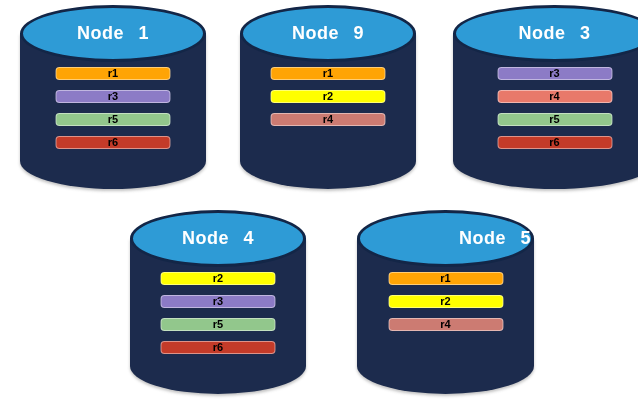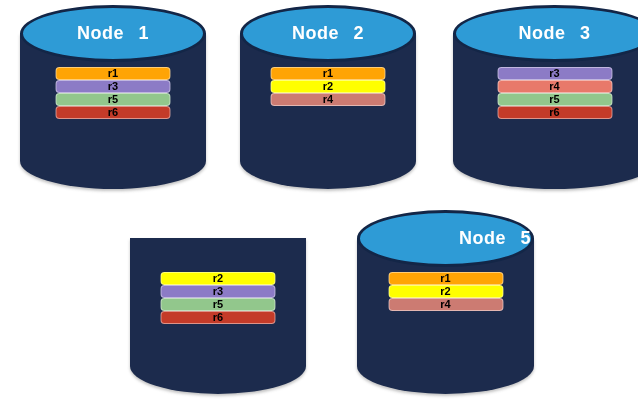--- a/index.html
+++ b/index.html
@@ -55,20 +55,21 @@
     white-space: nowrap;
   }
   .bars {
     position: absolute;
     top: 62px;
     left: 50%;
     transform: translateX(-50%);
     width: 115px;
     display: flex;
     flex-direction: column;
+    gap: 10px;
   }
   .bar {
     height: 13px;
     border-radius: 4px;
     border: 1px solid rgba(255,255,255,0.45);
     box-sizing: border-box;
     display: flex;
     align-items: center;
     justify-content: center;
     font-size: 11px;
@@ -91,21 +92,21 @@
       <div class="bar" style="background-color: rgb(255, 164, 5);">r1</div>
       <div class="bar" style="background-color: rgb(140, 123, 198);">r3</div>
       <div class="bar" style="background-color: rgb(146, 199, 140);">r5</div>
       <div class="bar" style="background-color: rgb(196, 59, 41);">r6</div>
     </div>
   </div>
 
   <div class="node node2">
     <div class="cyl-body" style="background-color: rgb(28, 43, 77);"></div>
     <div class="cyl-top" style="background-color: rgb(46, 155, 214);">
-      <span class="node-label">Node 2</span>
+      <span class="node-label">Node 9</span>
     </div>
     <div class="bars">
       <div class="bar" style="background-color: rgb(255, 164, 5);">r1</div>
       <div class="bar" style="background-color: rgb(255, 255, 0);">r2</div>
       <div class="bar" style="background-color: rgb(204, 123, 114);">r4</div>
     </div>
   </div>
 
   <div class="node node3">
     <div class="cyl-body" style="background-color: rgb(28, 43, 77);"></div>
@@ -115,20 +116,23 @@
     <div class="bars">
       <div class="bar" style="background-color: rgb(140, 123, 198);">r3</div>
       <div class="bar" style="background-color: rgb(232, 121, 106);">r4</div>
       <div class="bar" style="background-color: rgb(146, 199, 140);">r5</div>
       <div class="bar" style="background-color: rgb(196, 59, 41);">r6</div>
     </div>
   </div>
 
   <div class="node node4">
     <div class="cyl-body" style="background-color: rgb(28, 43, 77);"></div>
+    <div class="cyl-top" style="background-color: rgb(46, 155, 214);">
+      <span class="node-label">Node 4</span>
+    </div>
     <div class="bars">
       <div class="bar" style="background-color: rgb(255, 255, 0);">r2</div>
       <div class="bar" style="background-color: rgb(140, 123, 198);">r3</div>
       <div class="bar" style="background-color: rgb(146, 199, 140);">r5</div>
       <div class="bar" style="background-color: rgb(196, 59, 41);">r6</div>
     </div>
   </div>
 
   <div class="node node5">
     <div class="cyl-body" style="background-color: rgb(28, 43, 77);"></div>

